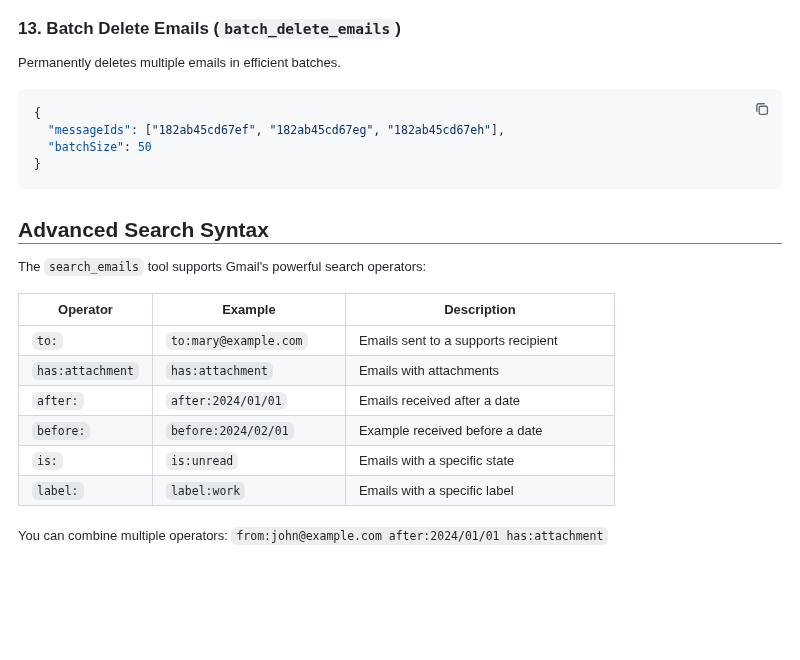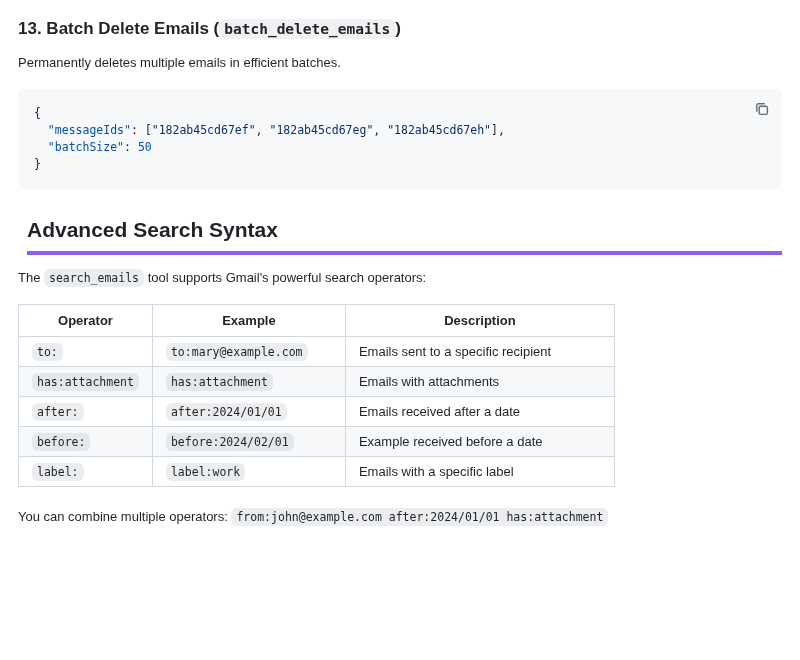--- a/index.html
+++ b/index.html
@@ -61,24 +61,22 @@
     border: none;
     cursor: pointer;
     color: #636c76;
   }
 
   
   h2.section-heading {
     font-size: 21px;
     font-weight: 700;
     line-height: 1.25;
-    padding-bottom: 8px;
-    border-bottom: 4px solid #8b5cf6;
+    border-bottom: 1px solid #8b5cf6;
     margin-bottom: 14px;
-    margin-left: 9px;
   }
   .inline-code {
     font-family: "DejaVu Sans Mono", "Liberation Mono", monospace;
     font-size: 11.5px;
     background: rgba(175,184,193,0.25);
     padding: 2px 5px;
     border-radius: 6px;
     white-space: nowrap;
   }
 
@@ -145,38 +143,43 @@
       <tr>
           <th>Operator</th>
           <th>Example</th>
           <th>Description</th>
         </tr>
     </thead>
     <tbody>
         <tr>
           <td><code class="inline-code">to:</code></td>
           <td><code class="inline-code">to:mary@example.com</code></td>
-          <td>Emails sent to a specific recipient</td>
+          <td>Emails sent to a supports recipient</td>
         </tr>
         <tr>
           <td><code class="inline-code">has:attachment</code></td>
           <td><code class="inline-code">has:attachment</code></td>
           <td>Emails with attachments</td>
         </tr>
         <tr>
           <td><code class="inline-code">after:</code></td>
           <td><code class="inline-code">after:2024/01/01</code></td>
           <td>Emails received after a date</td>
         </tr>
         <tr>
           <td><code class="inline-code">before:</code></td>
           <td><code class="inline-code">before:2024/02/01</code></td>
           <td>Example received before a date</td>
         </tr>
         <tr>
+          <td><code class="inline-code">is:</code></td>
+          <td><code class="inline-code">is:unread</code></td>
+          <td>Emails with a specific state</td>
+        </tr>
+        <tr>
           <td><code class="inline-code">label:</code></td>
           <td><code class="inline-code">label:work</code></td>
           <td>Emails with a specific label</td>
         </tr>
       </tbody>
   </table>
 
   <p class="footer-text"><span>You can combine multiple operators: </span><code class="inline-code">from:john@example.com after:2024/01/01 has:attachment</code></p>
 
 </div>

